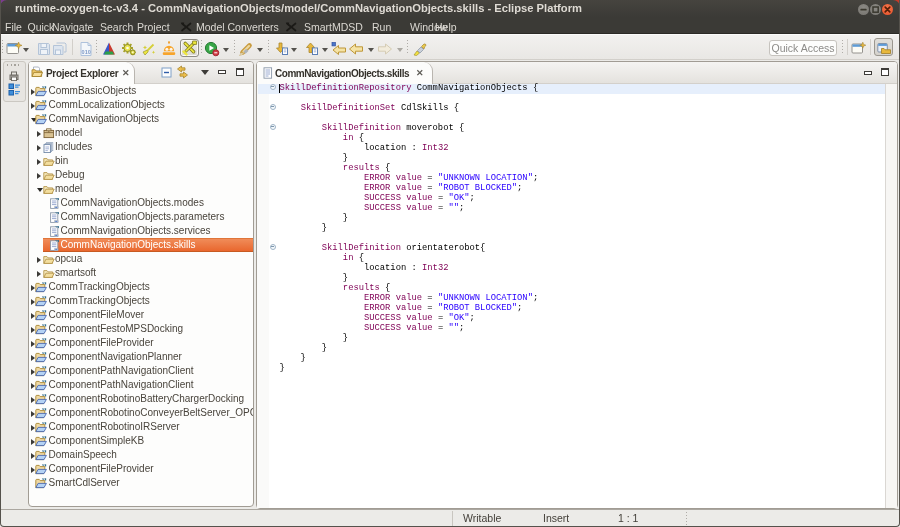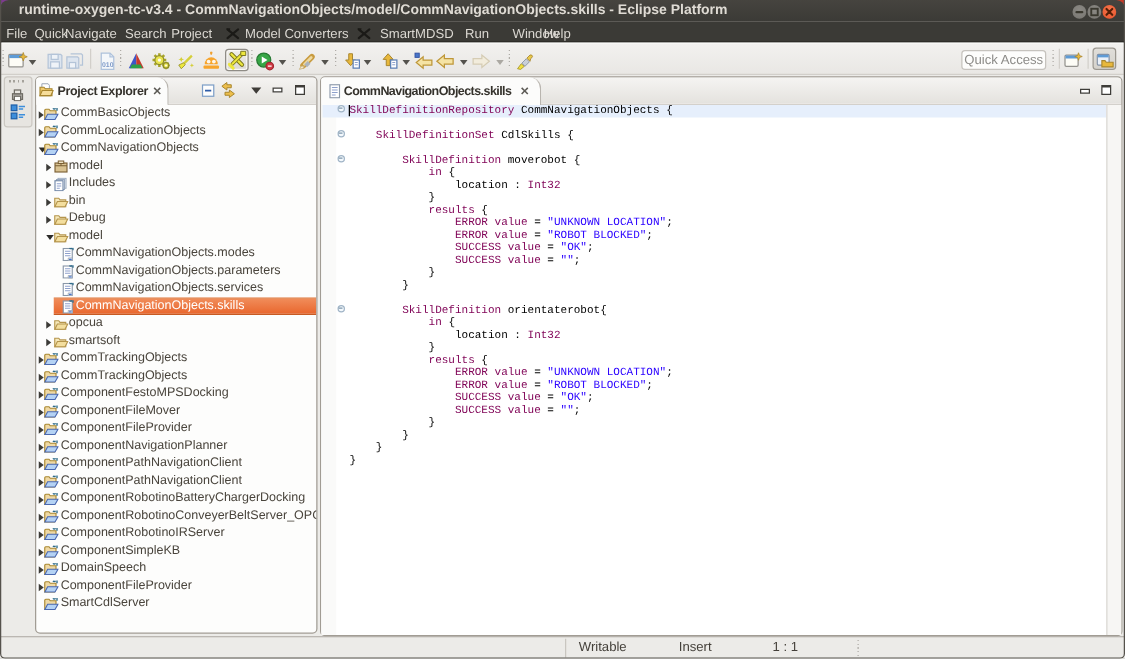--- a/index.html
+++ b/index.html
@@ -426,31 +426,31 @@
         <span class="tx" style="left:18.5px">CommTrackingObjects</span>
       </div>
   <div class="row">
         <span class="arr-r" style="left:1px"></span>
         <svg class="ticn" style="left:5px" width="12" height="11" viewBox="0 0 12 11">
           <path d="M0.8 9.6 L0.8 2.2 Q0.8 1.4 1.6 1.4 L4.2 1.4 L5.2 2.6 L9.8 2.6 L9.8 5.2 L8.6 9.6 Z" fill="#EFD9A4" stroke="#A8862F" stroke-width="0.9"></path>
           <path d="M0.9 9.6 L3.1 5.4 L11.4 5.4 L9.0 9.6 Z" fill="#B4D2F4" stroke="#4A68B0" stroke-width="0.9"></path>
           <path d="M7.3 0.7 q1.1 1.1 2.2 0" stroke="#2E6B8A" stroke-width="1.1" fill="none"></path>
           <path d="M10.6 0.3 v2.2" stroke="#2E6B8A" stroke-width="1.1" fill="none"></path>
         </svg>
+        <span class="tx" style="left:18.5px">ComponentFileMover</span>
+      </div>
+  <div class="row">
+        <span class="arr-r" style="left:1px"></span>
+        <svg class="ticn" style="left:5px" width="12" height="11" viewBox="0 0 12 11">
+          <path d="M0.8 9.6 L0.8 2.2 Q0.8 1.4 1.6 1.4 L4.2 1.4 L5.2 2.6 L9.8 2.6 L9.8 5.2 L8.6 9.6 Z" fill="#EFD9A4" stroke="#A8862F" stroke-width="0.9"></path>
+          <path d="M0.9 9.6 L3.1 5.4 L11.4 5.4 L9.0 9.6 Z" fill="#B4D2F4" stroke="#4A68B0" stroke-width="0.9"></path>
+          <path d="M7.3 0.7 q1.1 1.1 2.2 0" stroke="#2E6B8A" stroke-width="1.1" fill="none"></path>
+          <path d="M10.6 0.3 v2.2" stroke="#2E6B8A" stroke-width="1.1" fill="none"></path>
+        </svg>
         <span class="tx" style="left:18.5px">ComponentFestoMPSDocking</span>
-      </div>
-  <div class="row">
-        <span class="arr-r" style="left:1px"></span>
-        <svg class="ticn" style="left:5px" width="12" height="11" viewBox="0 0 12 11">
-          <path d="M0.8 9.6 L0.8 2.2 Q0.8 1.4 1.6 1.4 L4.2 1.4 L5.2 2.6 L9.8 2.6 L9.8 5.2 L8.6 9.6 Z" fill="#EFD9A4" stroke="#A8862F" stroke-width="0.9"></path>
-          <path d="M0.9 9.6 L3.1 5.4 L11.4 5.4 L9.0 9.6 Z" fill="#B4D2F4" stroke="#4A68B0" stroke-width="0.9"></path>
-          <path d="M7.3 0.7 q1.1 1.1 2.2 0" stroke="#2E6B8A" stroke-width="1.1" fill="none"></path>
-          <path d="M10.6 0.3 v2.2" stroke="#2E6B8A" stroke-width="1.1" fill="none"></path>
-        </svg>
-        <span class="tx" style="left:18.5px">ComponentFileMover</span>
       </div>
   <div class="row">
         <span class="arr-r" style="left:1px"></span>
         <svg class="ticn" style="left:5px" width="12" height="11" viewBox="0 0 12 11">
           <path d="M0.8 9.6 L0.8 2.2 Q0.8 1.4 1.6 1.4 L4.2 1.4 L5.2 2.6 L9.8 2.6 L9.8 5.2 L8.6 9.6 Z" fill="#EFD9A4" stroke="#A8862F" stroke-width="0.9"></path>
           <path d="M0.9 9.6 L3.1 5.4 L11.4 5.4 L9.0 9.6 Z" fill="#B4D2F4" stroke="#4A68B0" stroke-width="0.9"></path>
           <path d="M7.3 0.7 q1.1 1.1 2.2 0" stroke="#2E6B8A" stroke-width="1.1" fill="none"></path>
           <path d="M10.6 0.3 v2.2" stroke="#2E6B8A" stroke-width="1.1" fill="none"></path>
         </svg>
         <span class="tx" style="left:18.5px">ComponentFileProvider</span>

